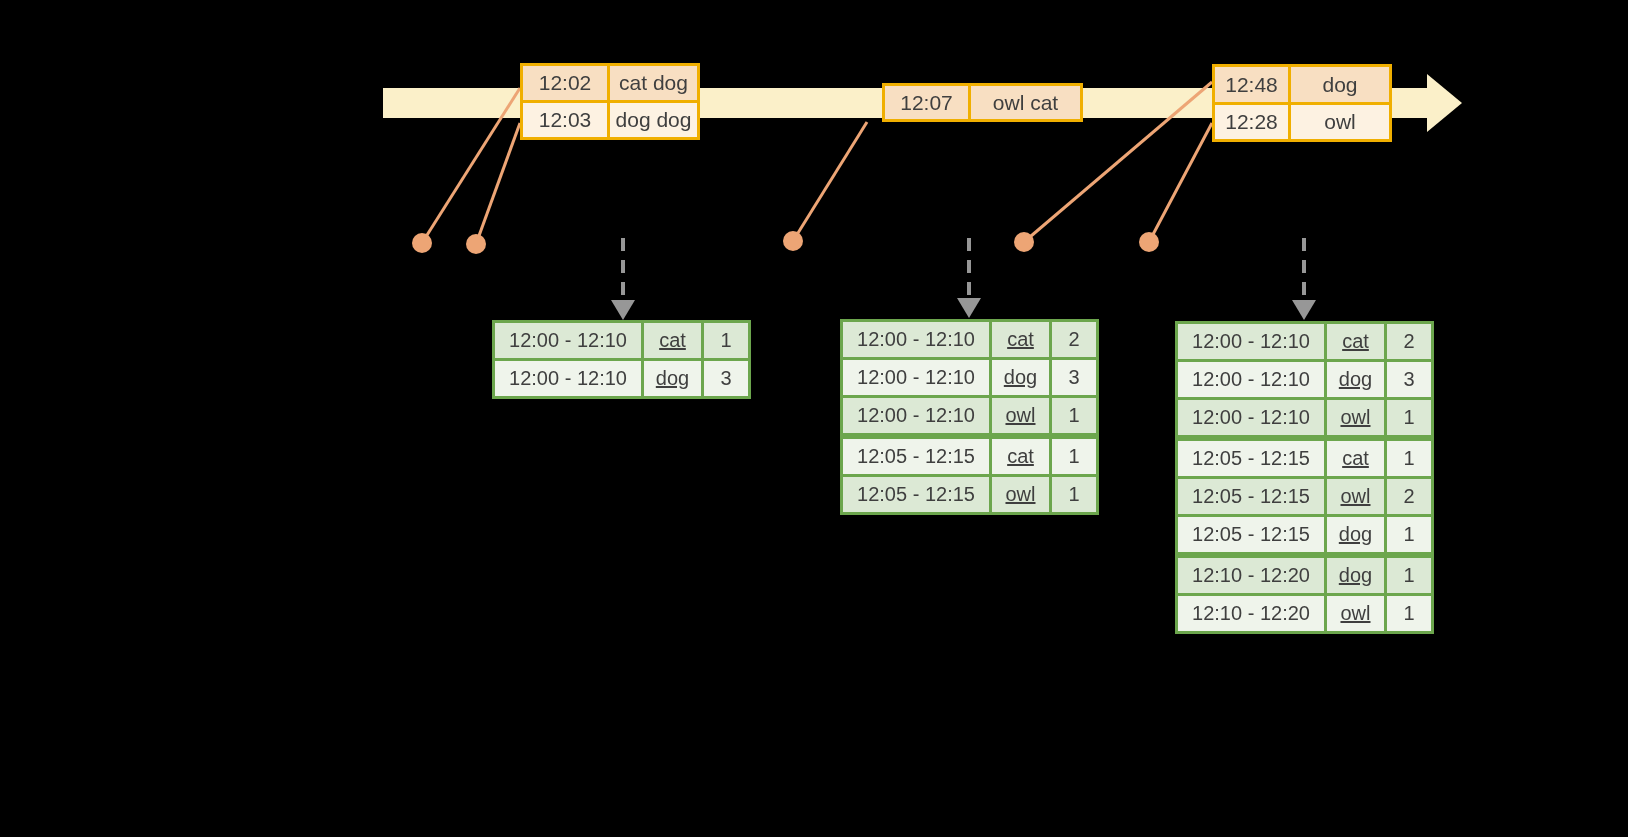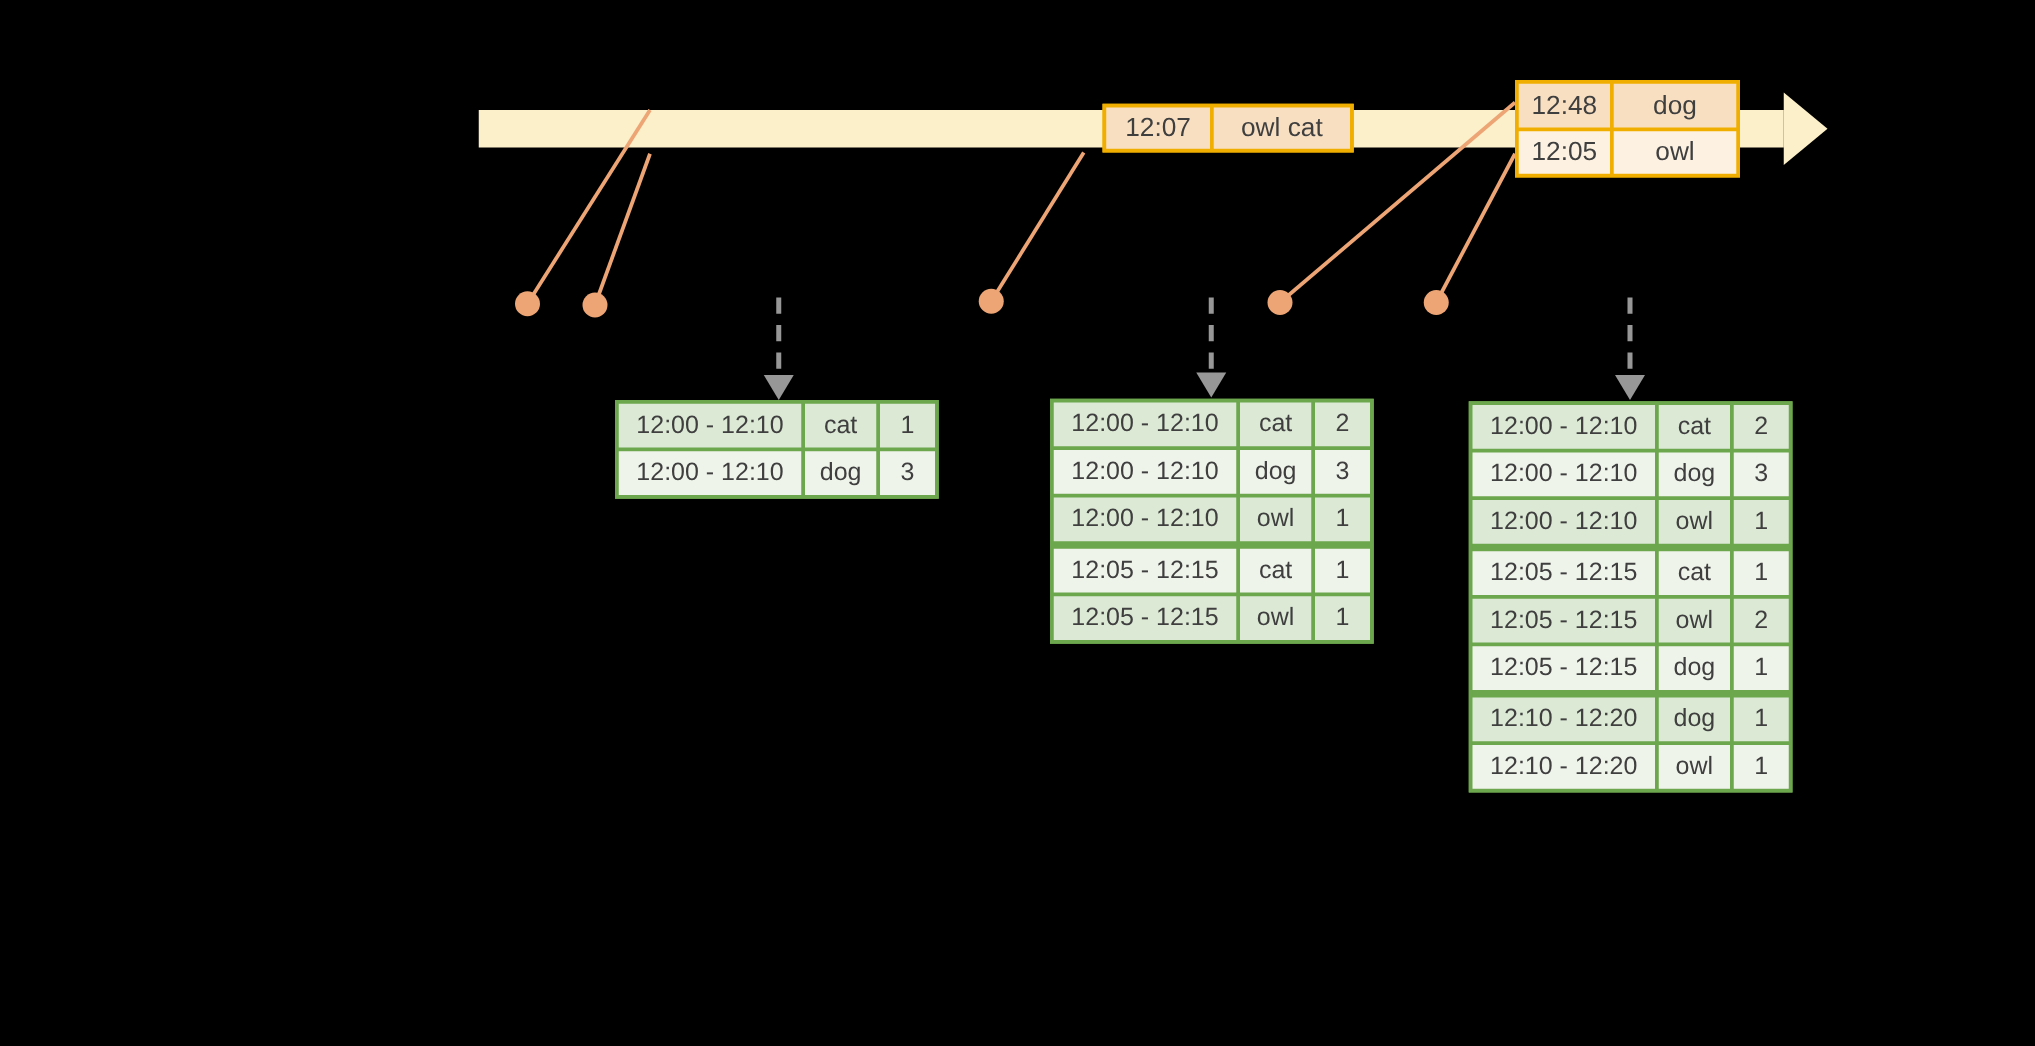--- a/index.html
+++ b/index.html
@@ -39,21 +39,21 @@
     background:var(--c-green);border:3px solid var(--c-green);
   }
   .grow{display:flex;gap:3px;margin-top:3px;}
   .grow:first-child{margin-top:0;}
   .grow.group-start{margin-top:6px;}
   .gcell{
     height:35px;display:flex;align-items:center;justify-content:center;
     font-size:20px;color:var(--c-text);
   }
   .gc-time{width:146px;}
-  .gc-word{width:57px;}
+  .gc-word{width:57px;text-decoration:underline;}
   .gc-count{width:44px;}
   .green-dark{background:var(--c-green_dark);}
   .green-light{background:var(--c-green_light);}
   .gt1{left:492px;top:320px;}
   .gt2{left:840px;top:319px;}
   .gt3{left:1175px;top:321px;}
 </style>
 </head>
 <body>
 
@@ -77,30 +77,36 @@
     <circle class="dot" cx="1149" cy="242" r="10"></circle>
 
     <line class="trigger" x1="623" y1="238" x2="623" y2="301"></line>
     <polygon class="trigger-head" points="611,300 635,300 623,320"></polygon>
     <line class="trigger" x1="969" y1="238" x2="969" y2="299"></line>
     <polygon class="trigger-head" points="957,298 981,298 969,318"></polygon>
     <line class="trigger" x1="1304" y1="238" x2="1304" y2="301"></line>
     <polygon class="trigger-head" points="1292,300 1316,300 1304,320"></polygon>
   </svg>
 
+  <div class="otable ot1">
+    <div class="ocell peach-dark">12:02</div>
+    <div class="ocell peach-dark">cat dog</div>
+    <div class="ocell peach-light">12:03</div>
+    <div class="ocell peach-light">dog dog</div>
+  </div>
 
   <div class="otable ot2">
     <div class="ocell peach-dark">12:07</div>
     <div class="ocell peach-dark">owl cat</div>
   </div>
 
   <div class="otable ot3">
     <div class="ocell peach-dark">12:48</div>
     <div class="ocell peach-dark">dog</div>
-    <div class="ocell peach-light">12:05</div>
+    <div class="ocell peach-light">12:28</div>
     <div class="ocell peach-light">owl</div>
   </div>
 
   <div class="gtable gt1">
     <div class="grow">
       <div class="gcell gc-time green-dark">12:00 - 12:10</div>
       <div class="gcell gc-word green-dark">cat</div>
       <div class="gcell gc-count green-dark">1</div>
     </div>
     <div class="grow">

